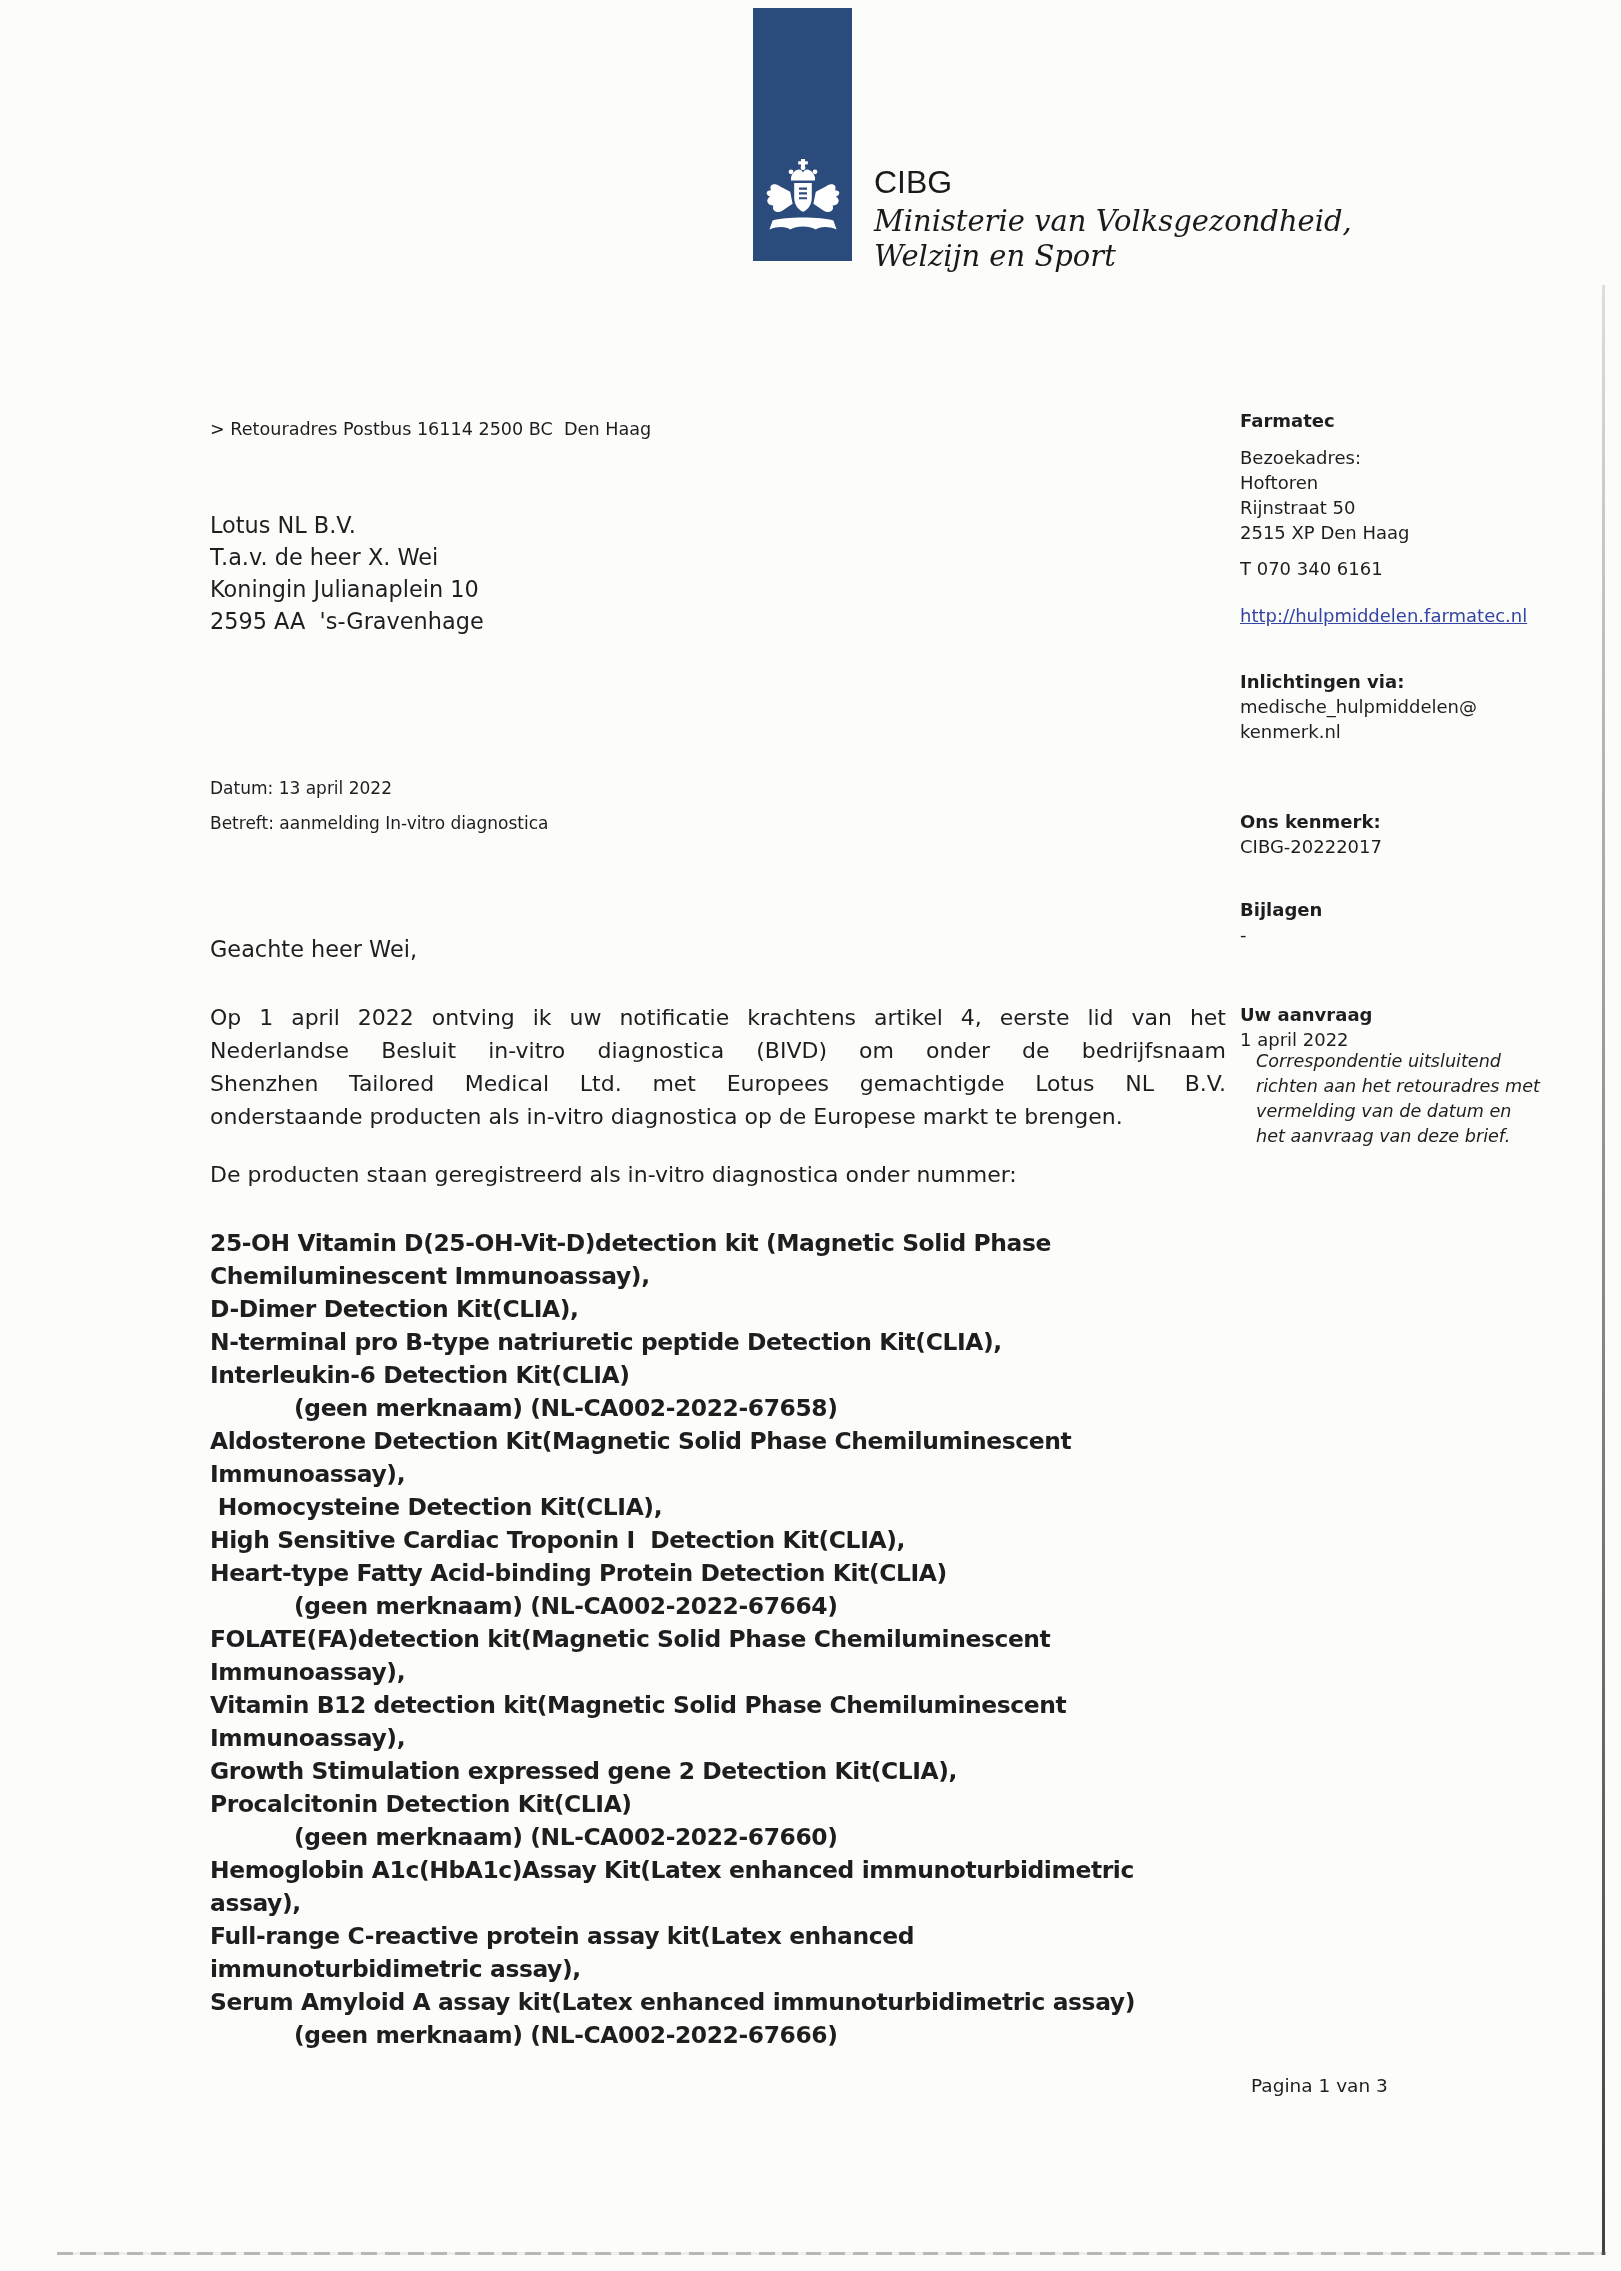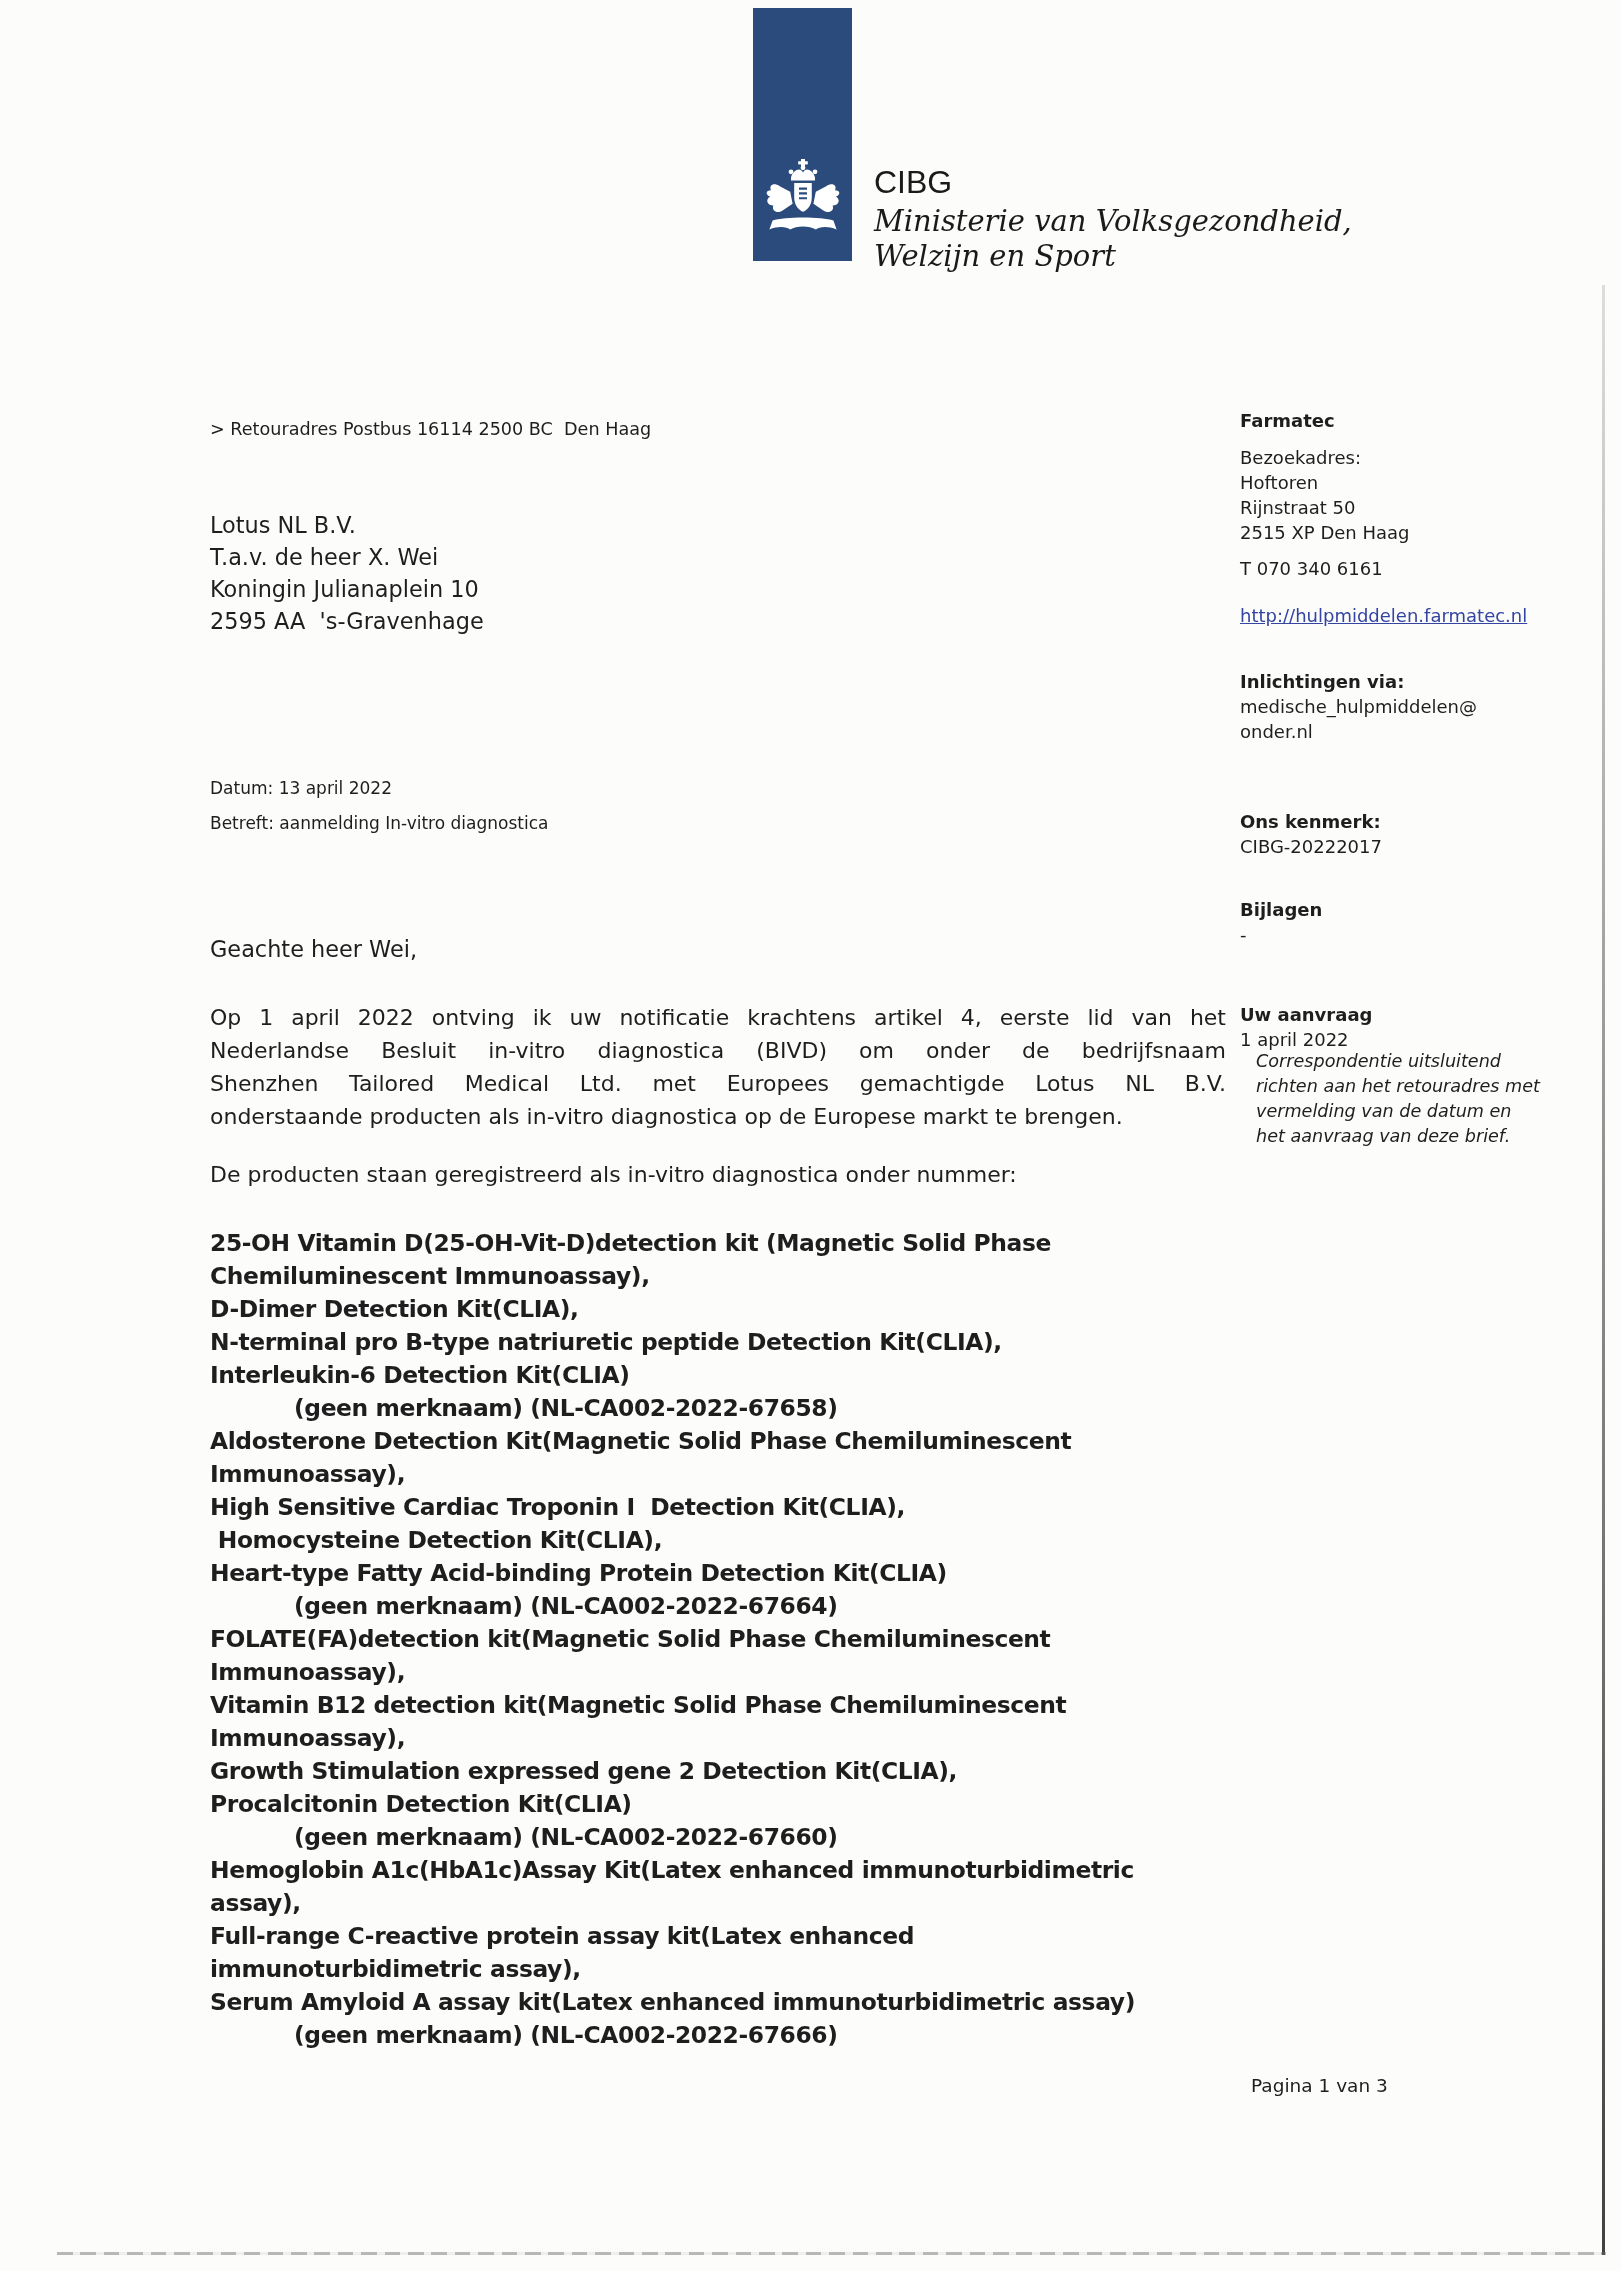--- a/index.html
+++ b/index.html
@@ -123,22 +123,22 @@
 
   <div class="abs products">
       <div class="line">25-OH Vitamin D(25-OH-Vit-D)detection kit (Magnetic Solid Phase</div>
       <div class="line">Chemiluminescent Immunoassay),</div>
       <div class="line">D-Dimer Detection Kit(CLIA),</div>
       <div class="line">N-terminal pro B-type natriuretic peptide Detection Kit(CLIA),</div>
       <div class="line">Interleukin-6 Detection Kit(CLIA)</div>
       <div class="line indent">(geen merknaam) (NL-CA002-2022-67658)</div>
       <div class="line">Aldosterone Detection Kit(Magnetic Solid Phase Chemiluminescent</div>
       <div class="line">Immunoassay),</div>
+      <div class="line"> Homocysteine Detection Kit(CLIA),</div>
       <div class="line">High Sensitive Cardiac Troponin I  Detection Kit(CLIA),</div>
-      <div class="line"> Homocysteine Detection Kit(CLIA),</div>
       <div class="line">Heart-type Fatty Acid-binding Protein Detection Kit(CLIA)</div>
       <div class="line indent">(geen merknaam) (NL-CA002-2022-67664)</div>
       <div class="line">FOLATE(FA)detection kit(Magnetic Solid Phase Chemiluminescent</div>
       <div class="line">Immunoassay),</div>
       <div class="line">Vitamin B12 detection kit(Magnetic Solid Phase Chemiluminescent</div>
       <div class="line">Immunoassay),</div>
       <div class="line">Growth Stimulation expressed gene 2 Detection Kit(CLIA),</div>
       <div class="line">Procalcitonin Detection Kit(CLIA)</div>
       <div class="line indent">(geen merknaam) (NL-CA002-2022-67660)</div>
       <div class="line">Hemoglobin A1c(HbA1c)Assay Kit(Latex enhanced immunoturbidimetric</div>
@@ -166,21 +166,21 @@
     <div class="sb sb-phone line">T 070 340 6161</div>
 
     <div class="sb sb-link">
       <a href="#">http://hulpmiddelen.farmatec.nl</a>
     </div>
 
     <div class="sb sb-inlicht">
       <div class="sb-label">Inlichtingen via:</div>
       <div>
           <div class="line">medische_hulpmiddelen@</div>
-          <div class="line">onder.nl</div>
+          <div class="line">kenmerk.nl</div>
         </div>
     </div>
 
     <div class="sb sb-kenmerk">
       <div class="sb-label">Ons kenmerk:</div>
       <div class="line">CIBG-20222017</div>
     </div>
 
     <div class="sb sb-bijlagen">
       <div class="sb-label">Bijlagen</div>

